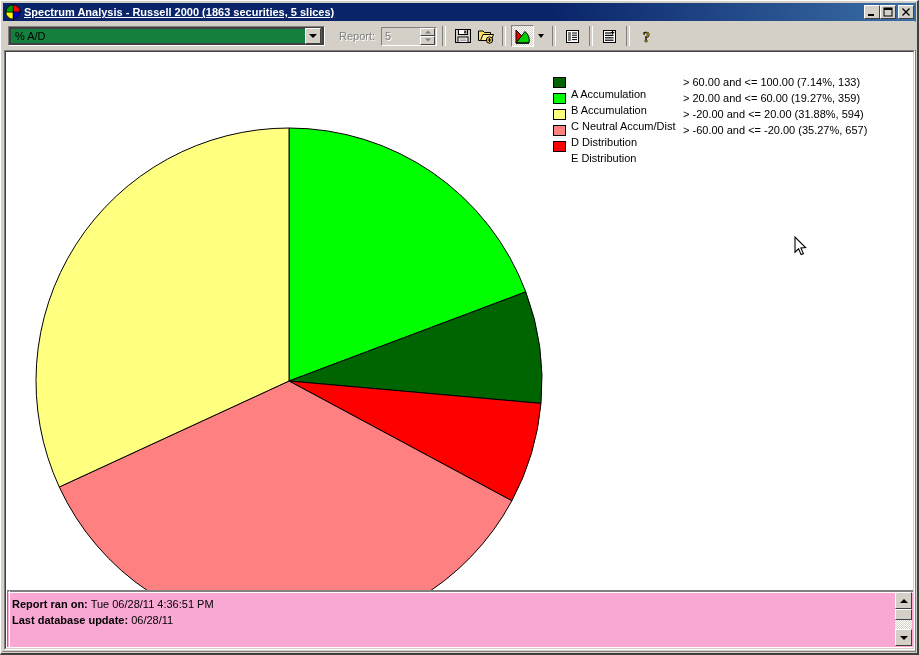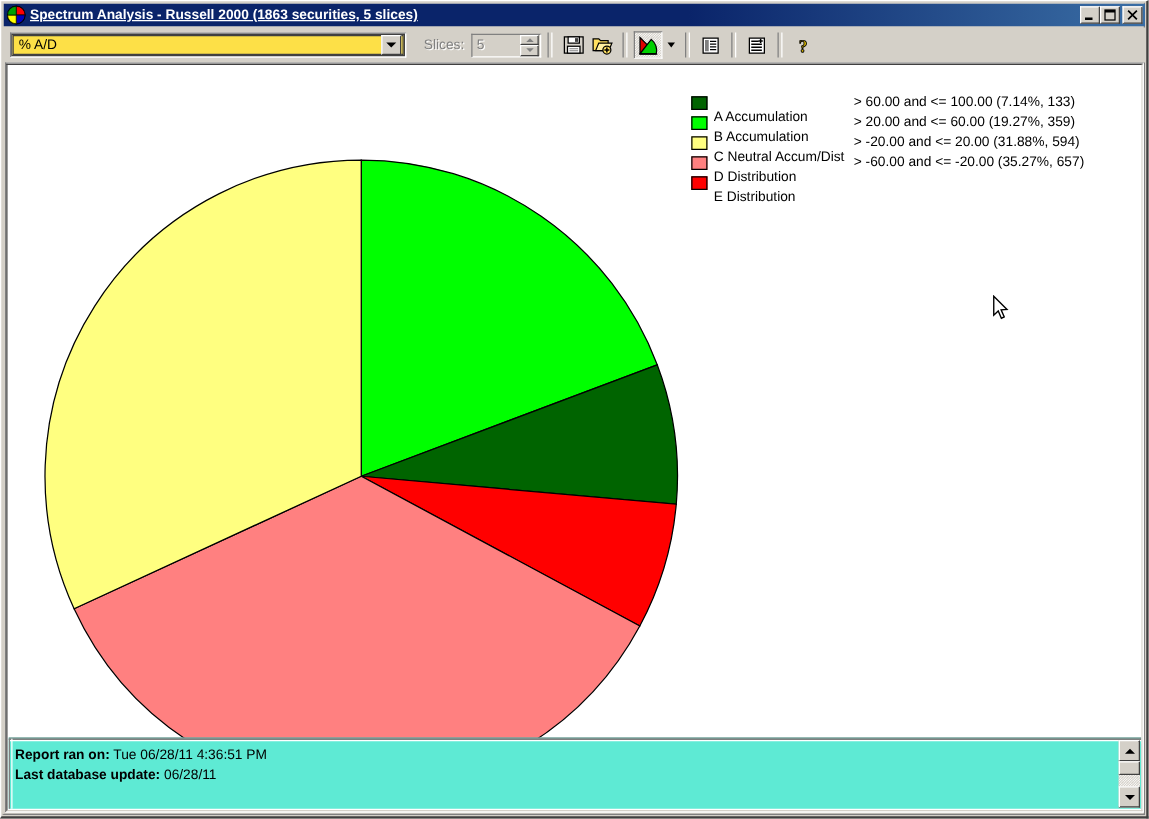--- a/index.html
+++ b/index.html
@@ -112,21 +112,21 @@
     display: flex;
     align-items: center;
     position: relative;
     outline: 1px solid #404040;
     outline-offset: -2px;
   }
   .combo-inner {
     position: absolute;
     left: 1px; top: 1px; right: 1px; bottom: 1px;
     border: 1px solid #404040;
-    background: #fde047;
+    background: #15803d;
     display: flex;
     align-items: center;
     box-sizing: border-box;
   }
   .combo-text {
     padding-left: 4px;
     color: #000000;
     font-size: 11px;
     flex: 1 1 auto;
     white-space: nowrap;
@@ -340,21 +340,21 @@
     overflow: hidden;
     margin-top: 24px;
   }
   .lr-range { flex: 1 1 auto; }
 
   
   .footer-pane {
     position: absolute;
     left: 1px; bottom: 1px;
     width: 906px; height: 56px;
-    background: #5eead4;
+    background: #f9a8d4;
     border-top: 1px solid #808080;
   }
   .footer-divider {
     position: absolute;
     left: 0; top: 0;
     width: 906px; height: 2px;
     border-top: 1px solid #808080;
     border-bottom: 1px solid #ffffff;
     box-sizing: border-box;
   }
@@ -480,21 +480,21 @@
 
     <div class="combo">
       <div class="combo-inner">
         <span class="combo-text">% A/D</span>
         <span class="combo-arrow">
           <span class="tri-down"></span>
         </span>
       </div>
     </div>
 
-    <span class="slices-label">Slices:</span>
+    <span class="slices-label">Report:</span>
 
     <div class="spin-box">
       <span class="spin-val">5</span>
       <span class="spin-btns">
         <span class="spin-btn">
             <span class="t up"></span>
           </span>
         <span class="spin-btn">
             <span class="t dn"></span>
           </span>

